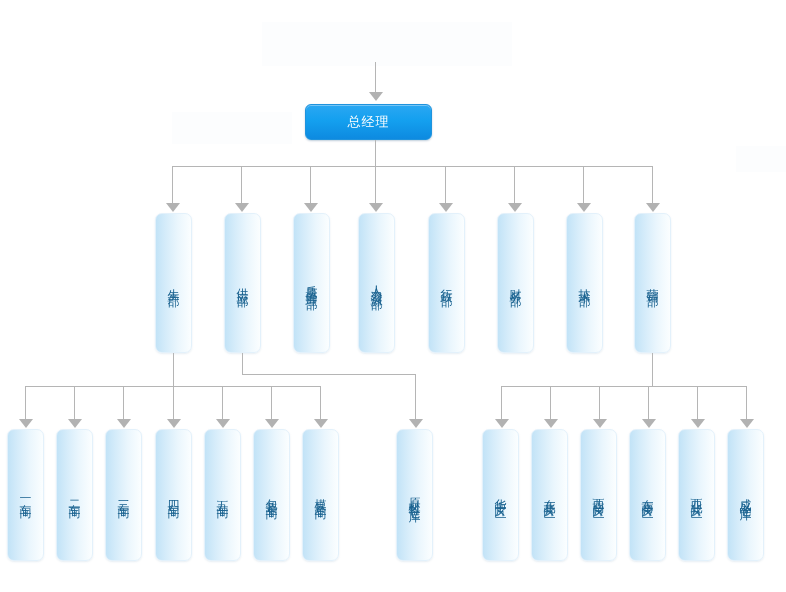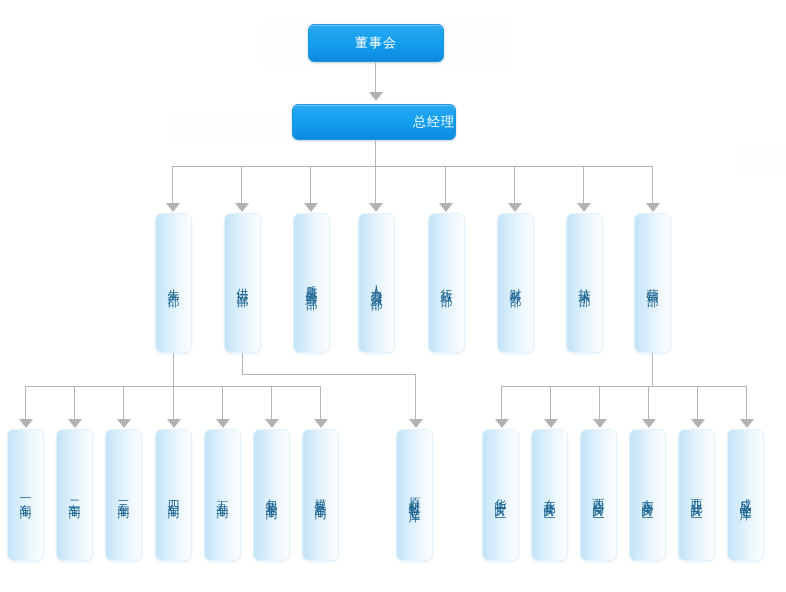--- a/index.html
+++ b/index.html
@@ -60,28 +60,25 @@
 </style>
 </head>
 <body>
 
 <div id="chart">
 
   <div class="wash" style="left:262px;top:22px;width:250px;height:44px;"></div>
   <div class="wash" style="left:172px;top:112px;width:120px;height:32px;"></div>
   <div class="wash" style="left:736px;top:146px;width:50px;height:26px;"></div>
 
-  <div class="rootbox" style="left:308px;top:24px;width:136px;height:38px;">
-    <span>董事会</span>
-  </div>
 
   <div class="ln v" style="left:375px;top:62px;width:1px;height:32px;"></div>
   <div class="arrow" style="left:369px;top:92px;"></div>
 
-  <div class="rootbox" style="left:292px;top:104px;width:164px;height:36px;justify-content:flex-end;">
+  <div class="rootbox" style="left:305px;top:104px;width:127px;height:36px;">
     <span>总经理</span>
   </div>
 
   <div class="ln v" style="left:375px;top:140px;width:1px;height:26px;"></div>
   <div class="ln h" style="left:172px;top:166px;width:481px;height:1px;"></div>
 
   <div class="ln v" style="left:172px;top:166px;height:39px;"></div>
   <div class="arrow" style="left:166px;top:203px;"></div>
   <div class="ln v" style="left:241px;top:166px;height:39px;"></div>
   <div class="arrow" style="left:235px;top:203px;"></div>

